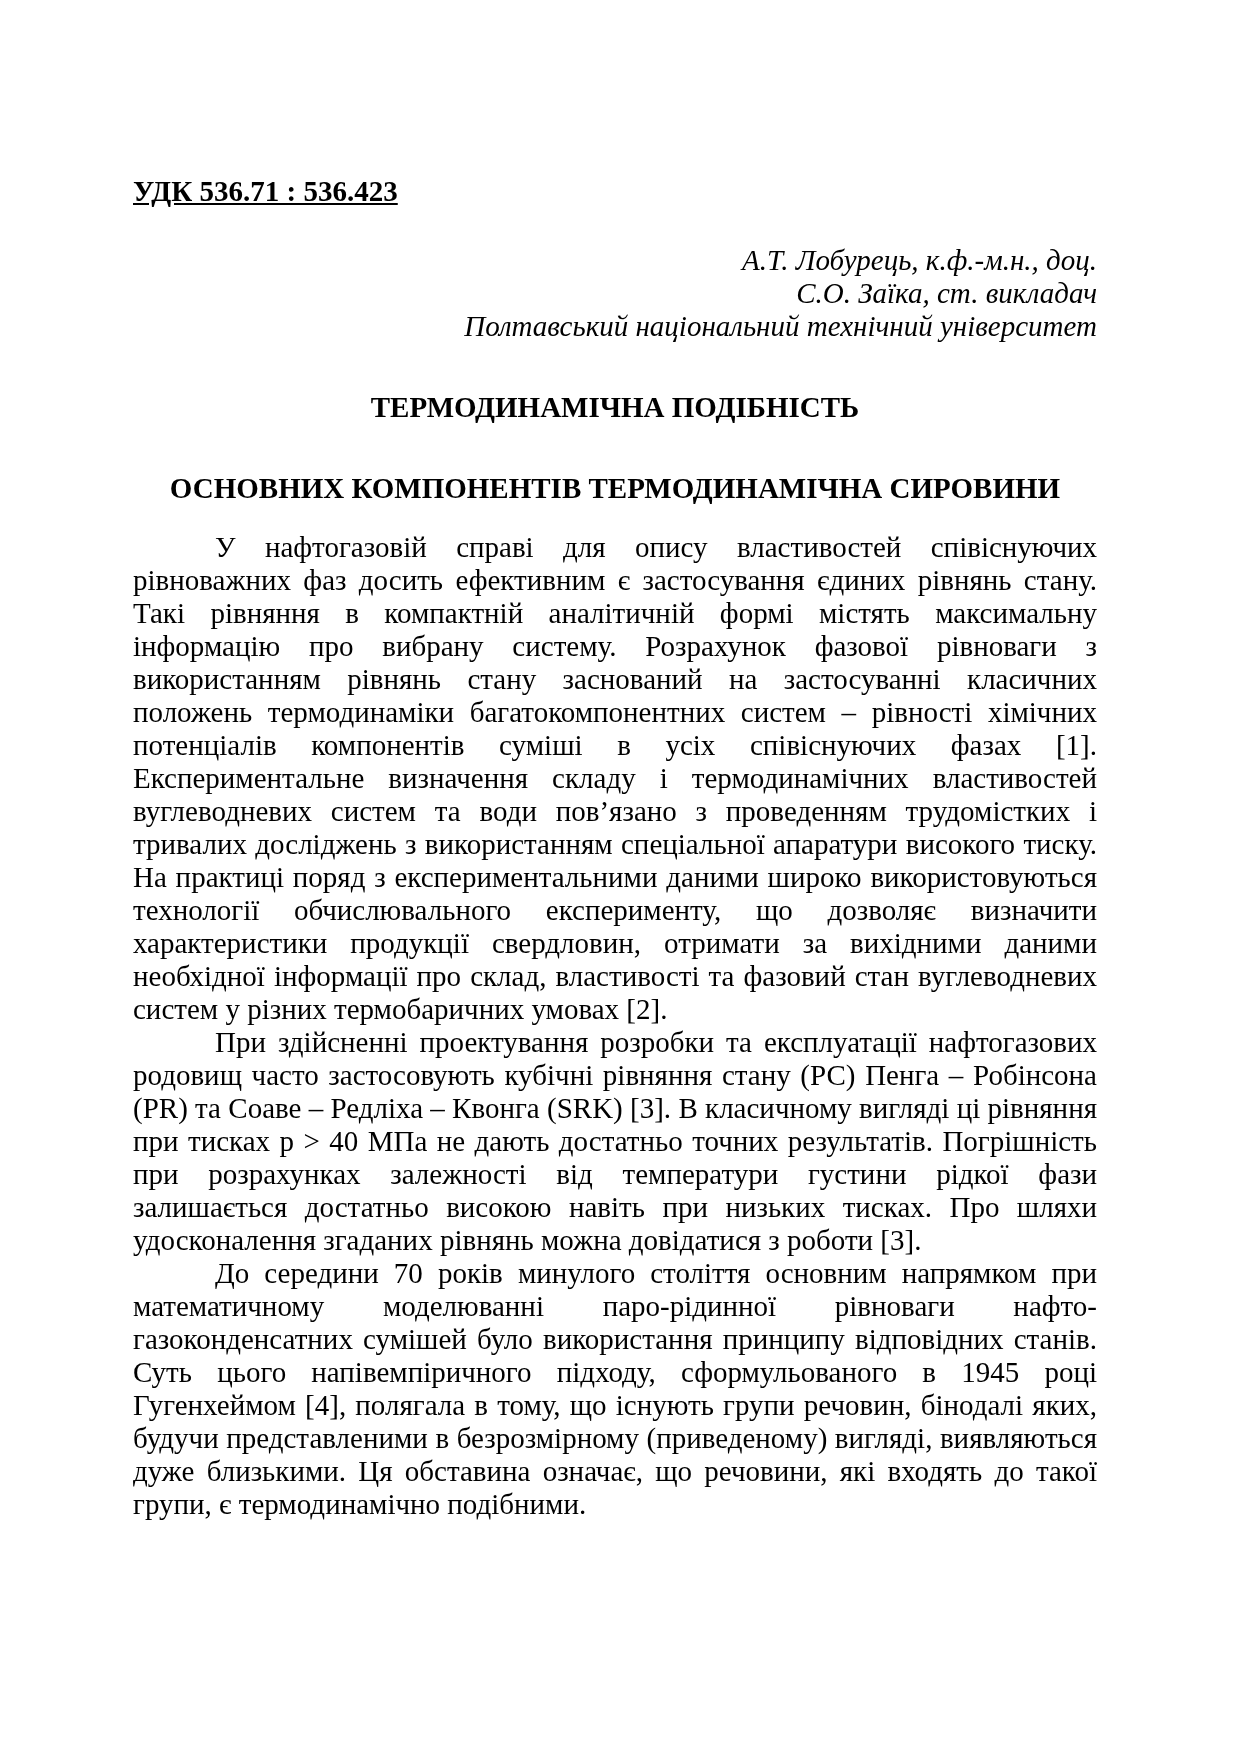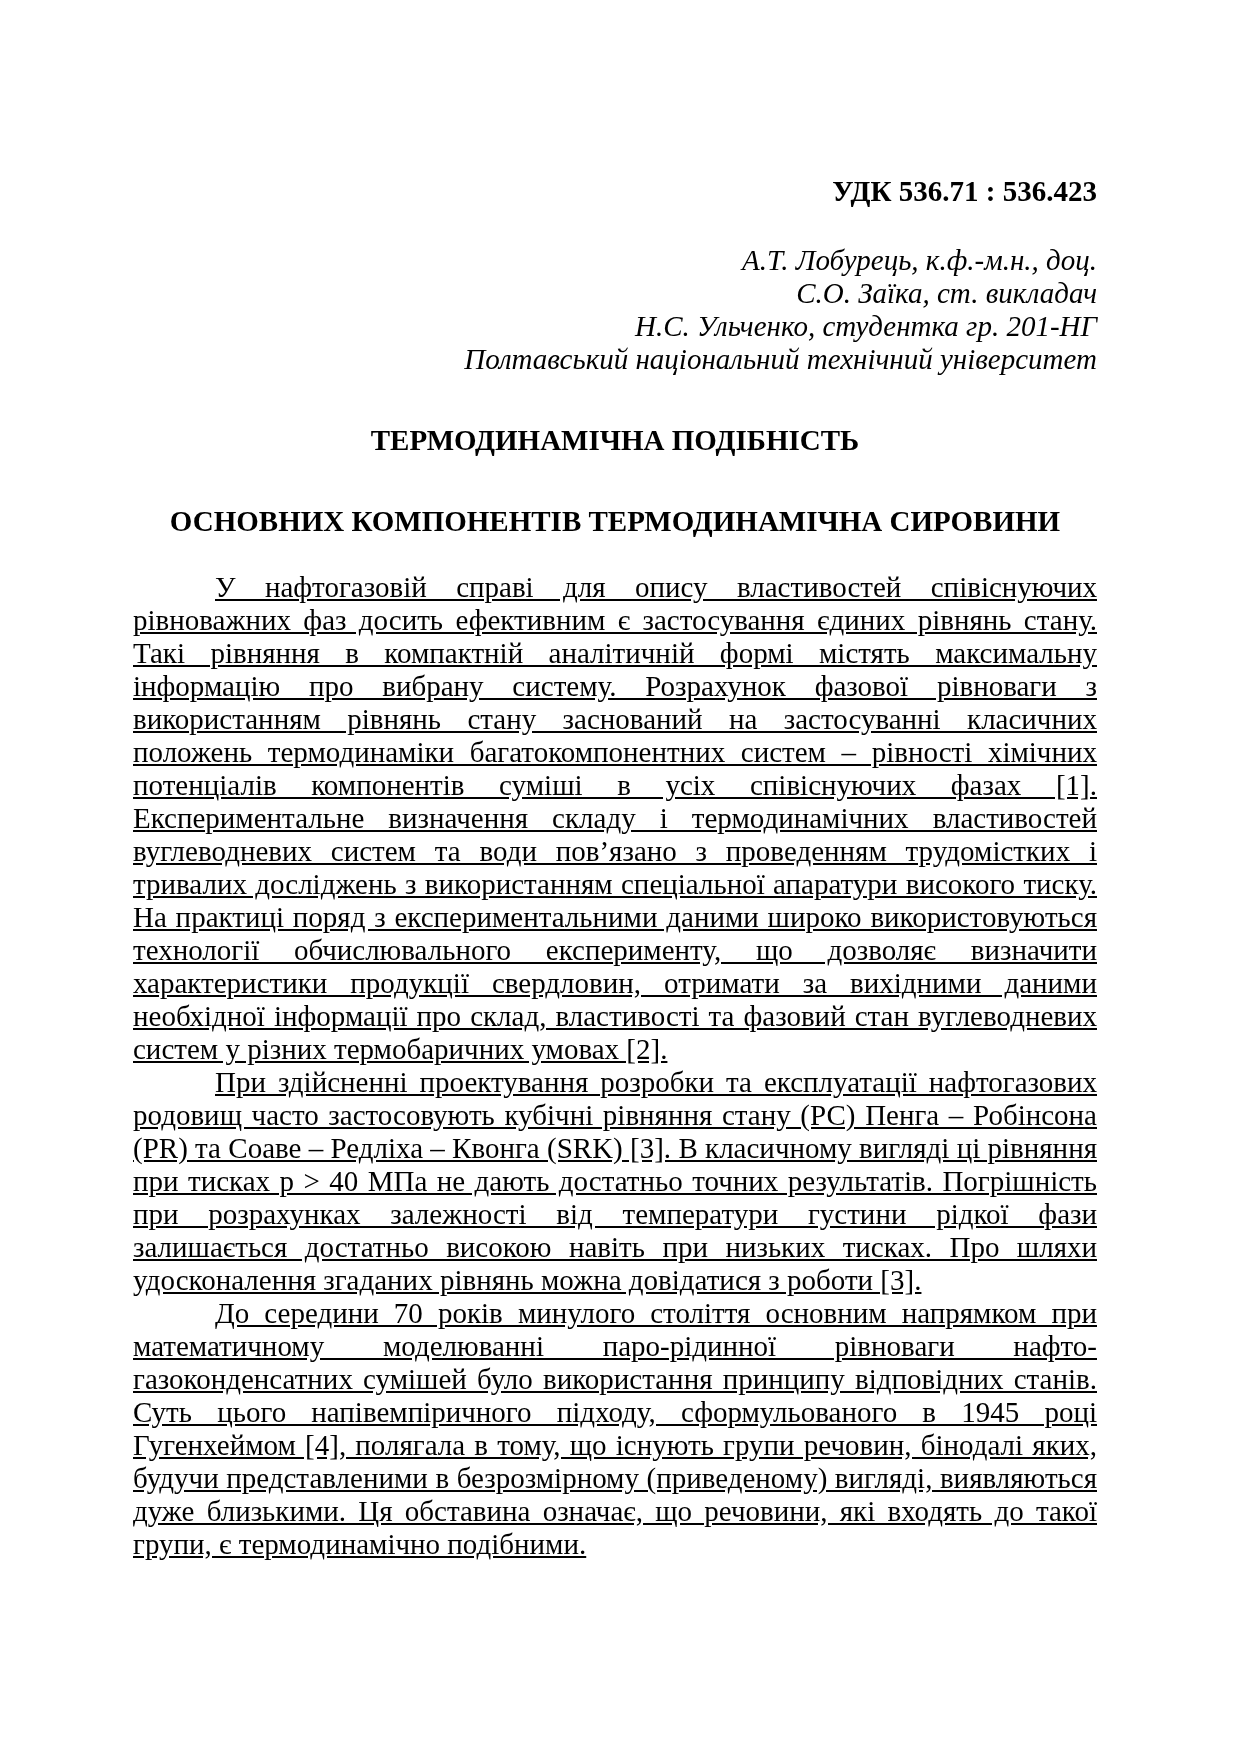--- a/index.html
+++ b/index.html
@@ -16,21 +16,22 @@
     color: #000000;
     font-family: "Liberation Serif", serif;
     box-sizing: border-box;
     padding: 175px 143px 0 133px;
     overflow: hidden;
   }
   .udc {
     font-weight: bold;
     font-size: 29px;
     line-height: 33px;
-    text-align: right;
+    text-align: left;
+    text-decoration: underline;
   }
   .authors {
     margin-top: 36px;
     text-align: right;
     font-style: italic;
     font-size: 29px;
     line-height: 33px;
   }
   .authors .author-line {
     white-space: nowrap;
@@ -40,42 +41,40 @@
     text-align: center;
     font-weight: bold;
     font-size: 29px;
     line-height: 33px;
   }
   .title .title-line {
     display: block;
     margin-top: 48px;
   }
   .body-text {
-    margin-top: 33px;
-    text-decoration: underline;
+    margin-top: 26px;
   }
   .body-text p {
     margin: 0;
     font-size: 29px;
     line-height: 33px;
     text-align: justify;
     text-indent: 82px;
   }
 </style>
 </head>
 <body>
 
 <div class="page">
 
   <div class="udc">УДК 536.71 : 536.423</div>
 
   <div class="authors">
     <div class="author-line">А.Т. Лобурець, к.ф.-м.н., доц.</div>
     <div class="author-line">С.О. Заїка, ст. викладач</div>
-    <div class="author-line">Н.С. Ульченко, студентка гр. 201-НГ</div>
     <div class="author-line">Полтавський національний технічний університет</div>
   </div>
 
   <h1 class="title">
     <span class="title-line">ТЕРМОДИНАМІЧНА ПОДІБНІСТЬ</span>
     <span class="title-line">ОСНОВНИХ КОМПОНЕНТІВ ТЕРМОДИНАМІЧНА СИРОВИНИ</span>
   </h1>
 
   <div class="body-text">
     <p>У нафтогазовій справі для опису властивостей співіснуючих рівноважних фаз досить ефективним є застосування єдиних рівнянь стану. Такі рівняння в компактній аналітичній формі містять максимальну інформацію про вибрану систему. Розрахунок фазової рівноваги з використанням рівнянь стану заснований на застосуванні класичних положень термодинаміки багатокомпонентних систем – рівності хімічних потенціалів компонентів суміші в усіх співіснуючих фазах [1]. Експериментальне визначення складу і термодинамічних властивостей вуглеводневих систем та води пов’язано з проведенням трудомістких і тривалих досліджень з використанням спеціальної апаратури високого тиску. На практиці поряд з експериментальними даними широко використовуються технології обчислювального експерименту, що дозволяє визначити характеристики продукції свердловин, отримати за вихідними даними необхідної інформації про склад, властивості та фазовий стан вуглеводневих систем у різних термобаричних умовах [2].</p>

